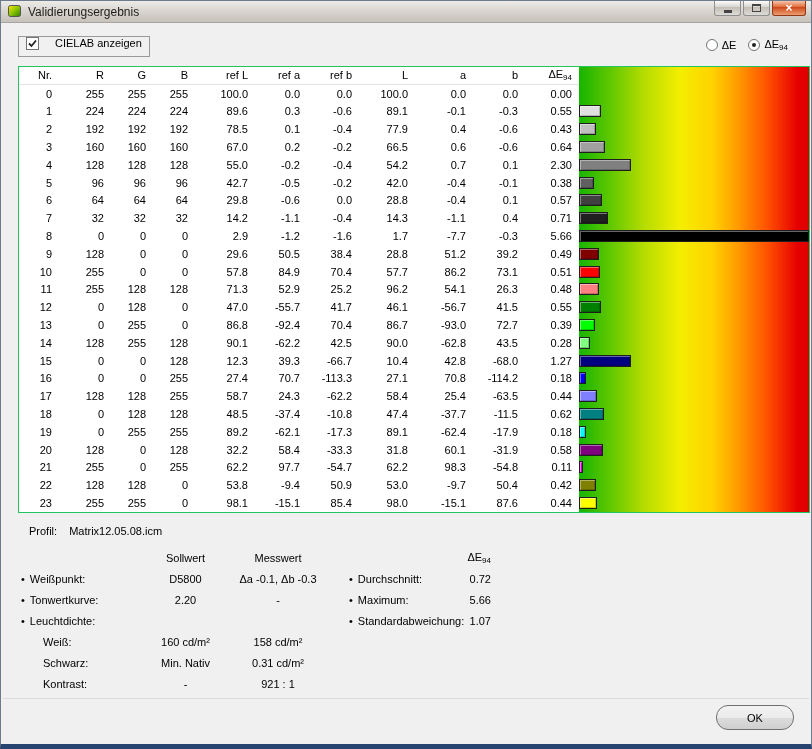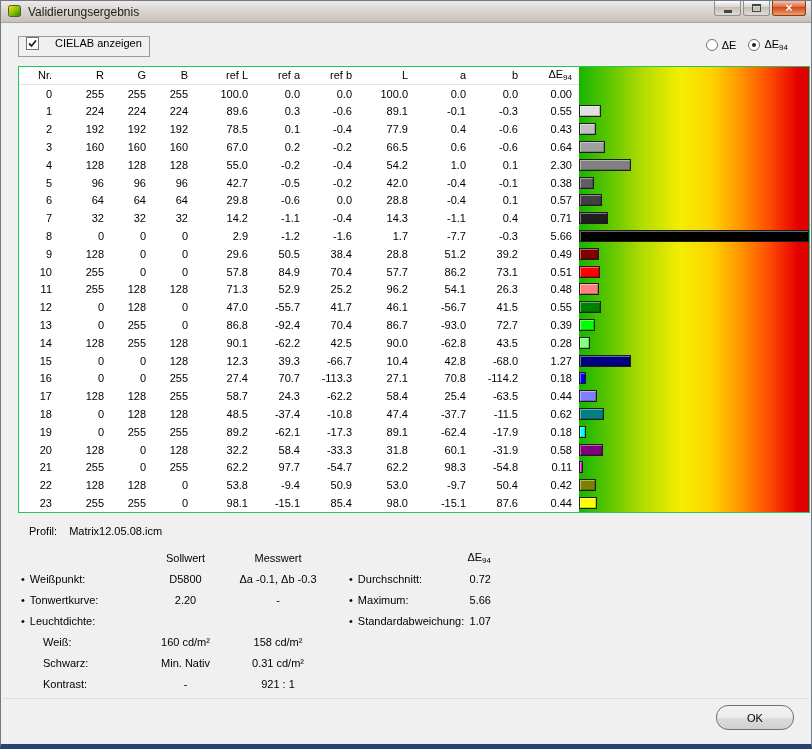--- a/index.html
+++ b/index.html
@@ -164,21 +164,21 @@
             </div>
             <div class="trow">
               <div class="cell">4</div>
               <div class="cell">128</div>
               <div class="cell">128</div>
               <div class="cell">128</div>
               <div class="cell">55.0</div>
               <div class="cell">-0.2</div>
               <div class="cell">-0.4</div>
               <div class="cell">54.2</div>
-              <div class="cell">1.0</div>
+              <div class="cell">0.7</div>
               <div class="cell">0.1</div>
               <div class="cell">2.30</div>
             </div>
             <div class="trow">
               <div class="cell">5</div>
               <div class="cell">96</div>
               <div class="cell">96</div>
               <div class="cell">96</div>
               <div class="cell">42.7</div>
               <div class="cell">-0.5</div>

